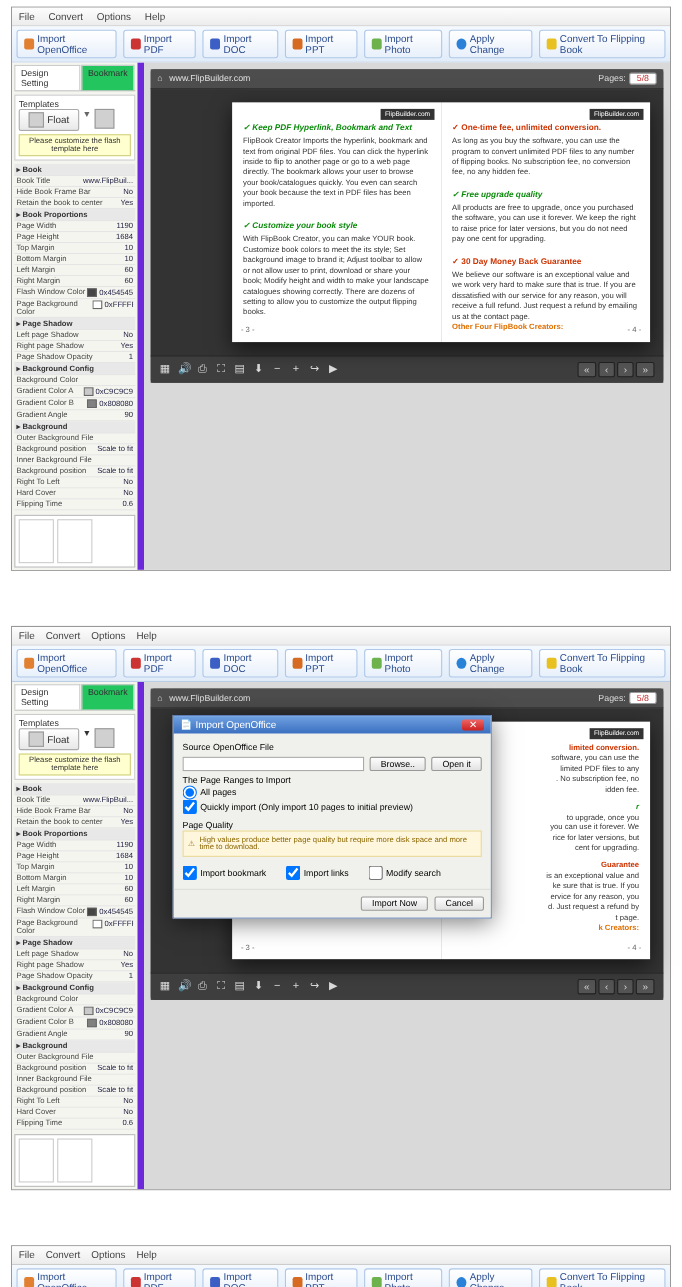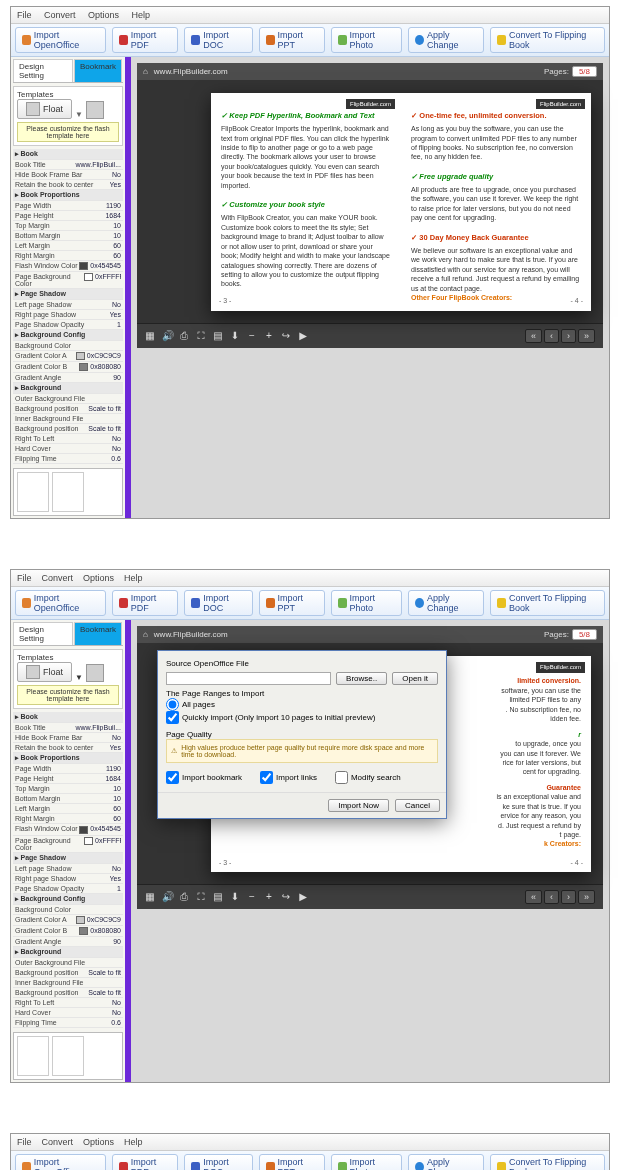--- a/index.html
+++ b/index.html
@@ -6,24 +6,24 @@
 body{background:#fff;width:620px}
 .shot{border:1px solid #999;margin:6px auto 50px;width:600px;background:#fff;position:relative}
 .menubar{font-size:9px;color:#444;padding:3px 6px;background:linear-gradient(#fdfdfd,#ececec);border-bottom:1px solid #ccc}
 .menubar span{margin-right:10px;cursor:pointer}
 .toolbar{display:flex;gap:6px;padding:3px 4px;background:linear-gradient(#f4f9ff,#e1ecf9);border-bottom:1px solid #b9cde6}
 .tbtn{display:flex;align-items:center;gap:3px;font-size:9px;color:#2a4b8d;background:linear-gradient(#fff,#e8f0fb);border:1px solid #b0c8e8;border-radius:3px;padding:2px 6px;cursor:pointer}
 .tbtn .ic{width:10px;height:10px;display:inline-block;border-radius:2px}
 .body{display:flex;background:#f0f0f0}
 .sidebar{width:120px;flex:none;font-size:8px;color:#333;background:#f5f5f0;border-right:6px solid #6d28d9;padding:2px}
 .tabs{display:flex;border-bottom:1px solid #bbb;font-size:8px}
-.tabs div{padding:2px 5px;background:#0ea5e9;border:1px solid #ccc;border-bottom:none;margin-right:1px}
+.tabs div{padding:2px 5px;background:#22c55e;border:1px solid #ccc;border-bottom:none;margin-right:1px}
 .tabs .act{background:#fff}
 .tpl{padding:3px;border:1px solid #ccc;background:#fff;margin:3px 0}
-.tpl-row{display:flex;gap:3px;align-items:flex-end}
+.tpl-row{display:flex;gap:3px;align-items:flex-start}
 .float-btn{display:flex;align-items:center;gap:3px;border:1px solid #aaa;background:linear-gradient(#fff,#e8e8e8);padding:2px 8px;font-size:9px;border-radius:2px}
 .sq{width:14px;height:14px;background:#d0d0d0;border:1px solid #999}
 .note{background:#ffffd0;border:1px solid #d0d080;padding:2px 3px;font-size:7px;margin-top:3px;text-align:center}
 .props{font-size:7px;margin-top:3px}
 .prow{display:flex;justify-content:space-between;padding:1px 2px;border-bottom:1px solid #e5e5e5}
 .prow .k{color:#444}
 .prow .v{color:#224;max-width:55px;overflow:hidden;white-space:nowrap}
 .phead{background:#e8e8e8;font-weight:bold;padding:1px 2px}
 .swatch{display:inline-block;width:9px;height:8px;border:1px solid #666;vertical-align:middle;margin-right:2px}
 .thumb{margin-top:4px;border:1px solid #bbb;background:#fff;padding:3px;display:flex;gap:3px}
@@ -489,20 +489,24 @@
                   <div>ervice for any reason, you</div>
                   <div>d. Just request a refund by</div>
                   <div>t page.</div>
                 <div class="orange">k Creators:</div>
               </div>
               <div class="num">- 4 -</div>
             </div>
           </div>
 
           <div class="dialog" style="left:20px;top:6px;width:290px">
+            <div class="dlg-title">
+              <span><span>📄</span> <span>Import OpenOffice</span></span>
+              <span class="x">✕</span>
+            </div>
             <div class="dlg-body">
               <div>Source OpenOffice File</div>
               <div class="fld">
                 <input type="text" style="">
                 <span class="btn">Browse..</span>
                 <span class="btn">Open it</span>
               </div>
               <div style="display:flex;gap:8px">
                 <div style="flex:1">
                   <div>The Page Ranges to Import</div>

